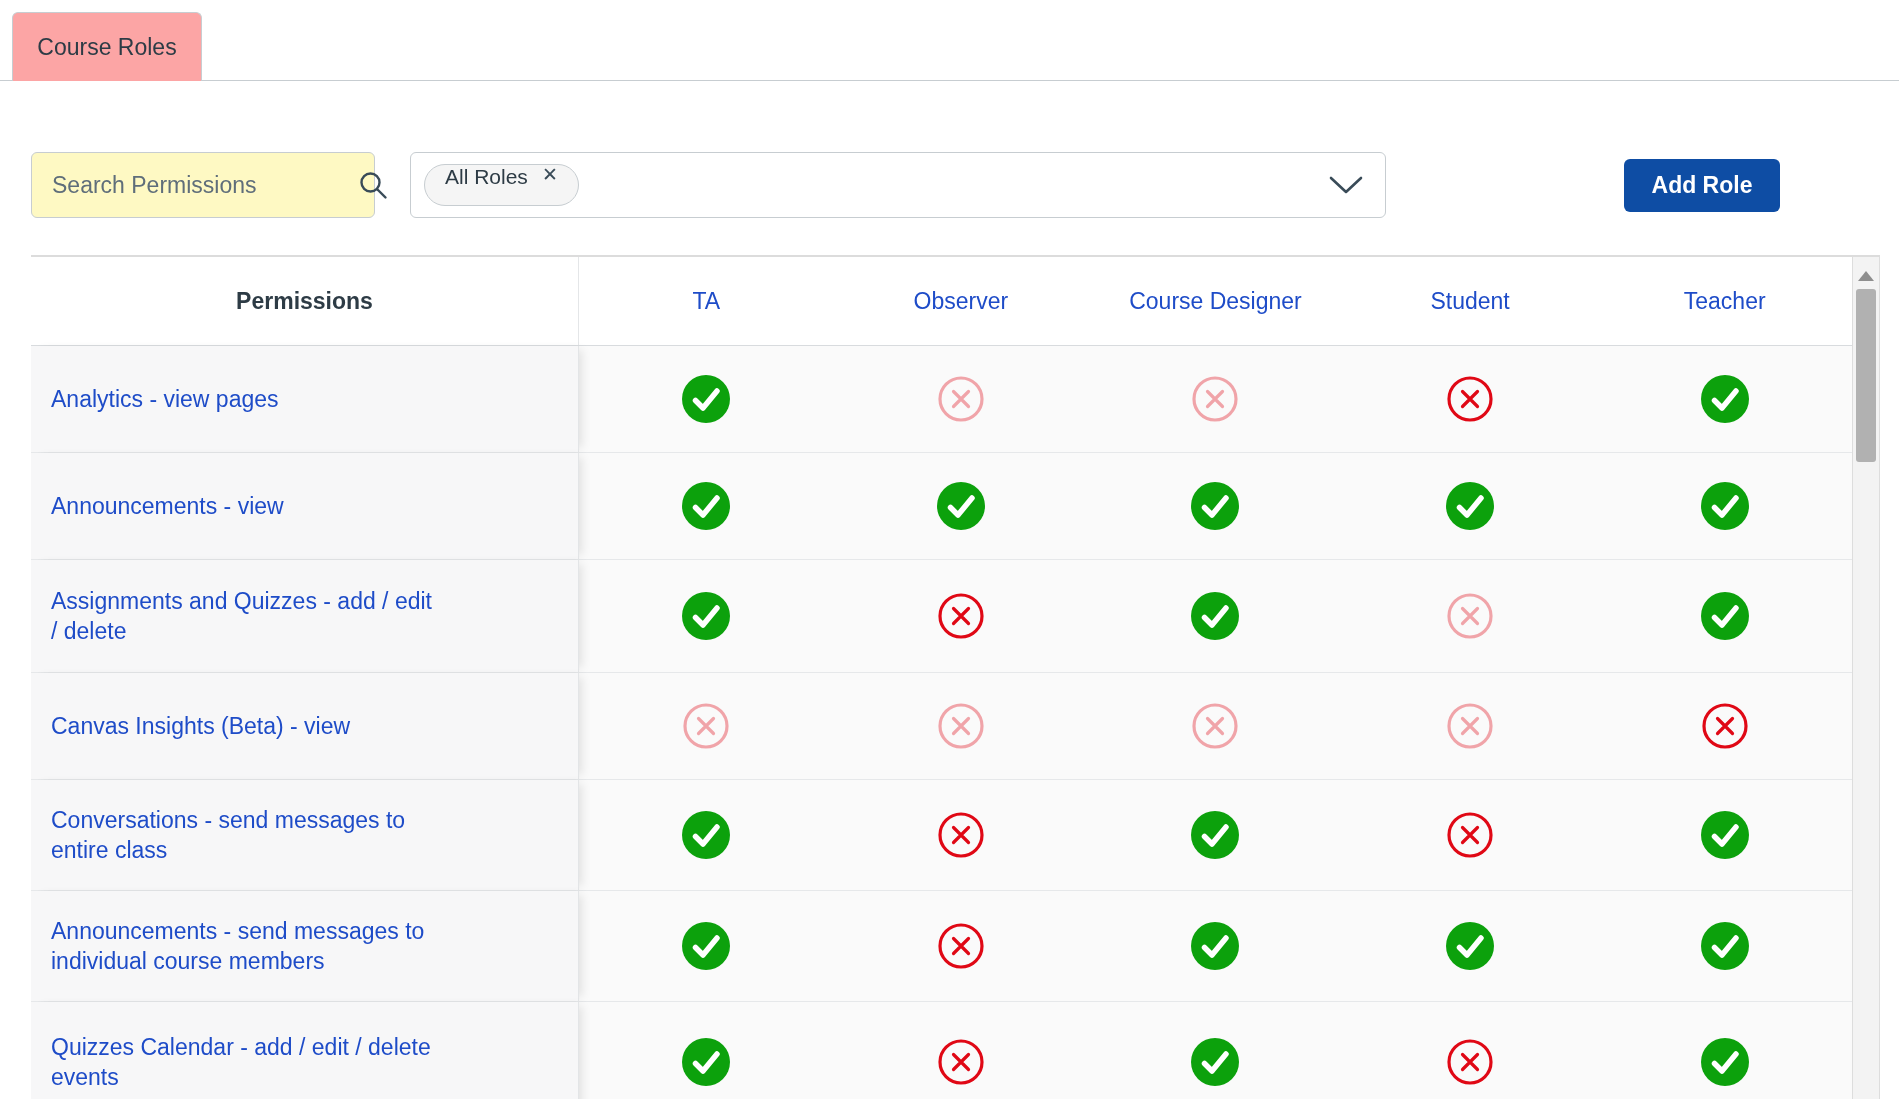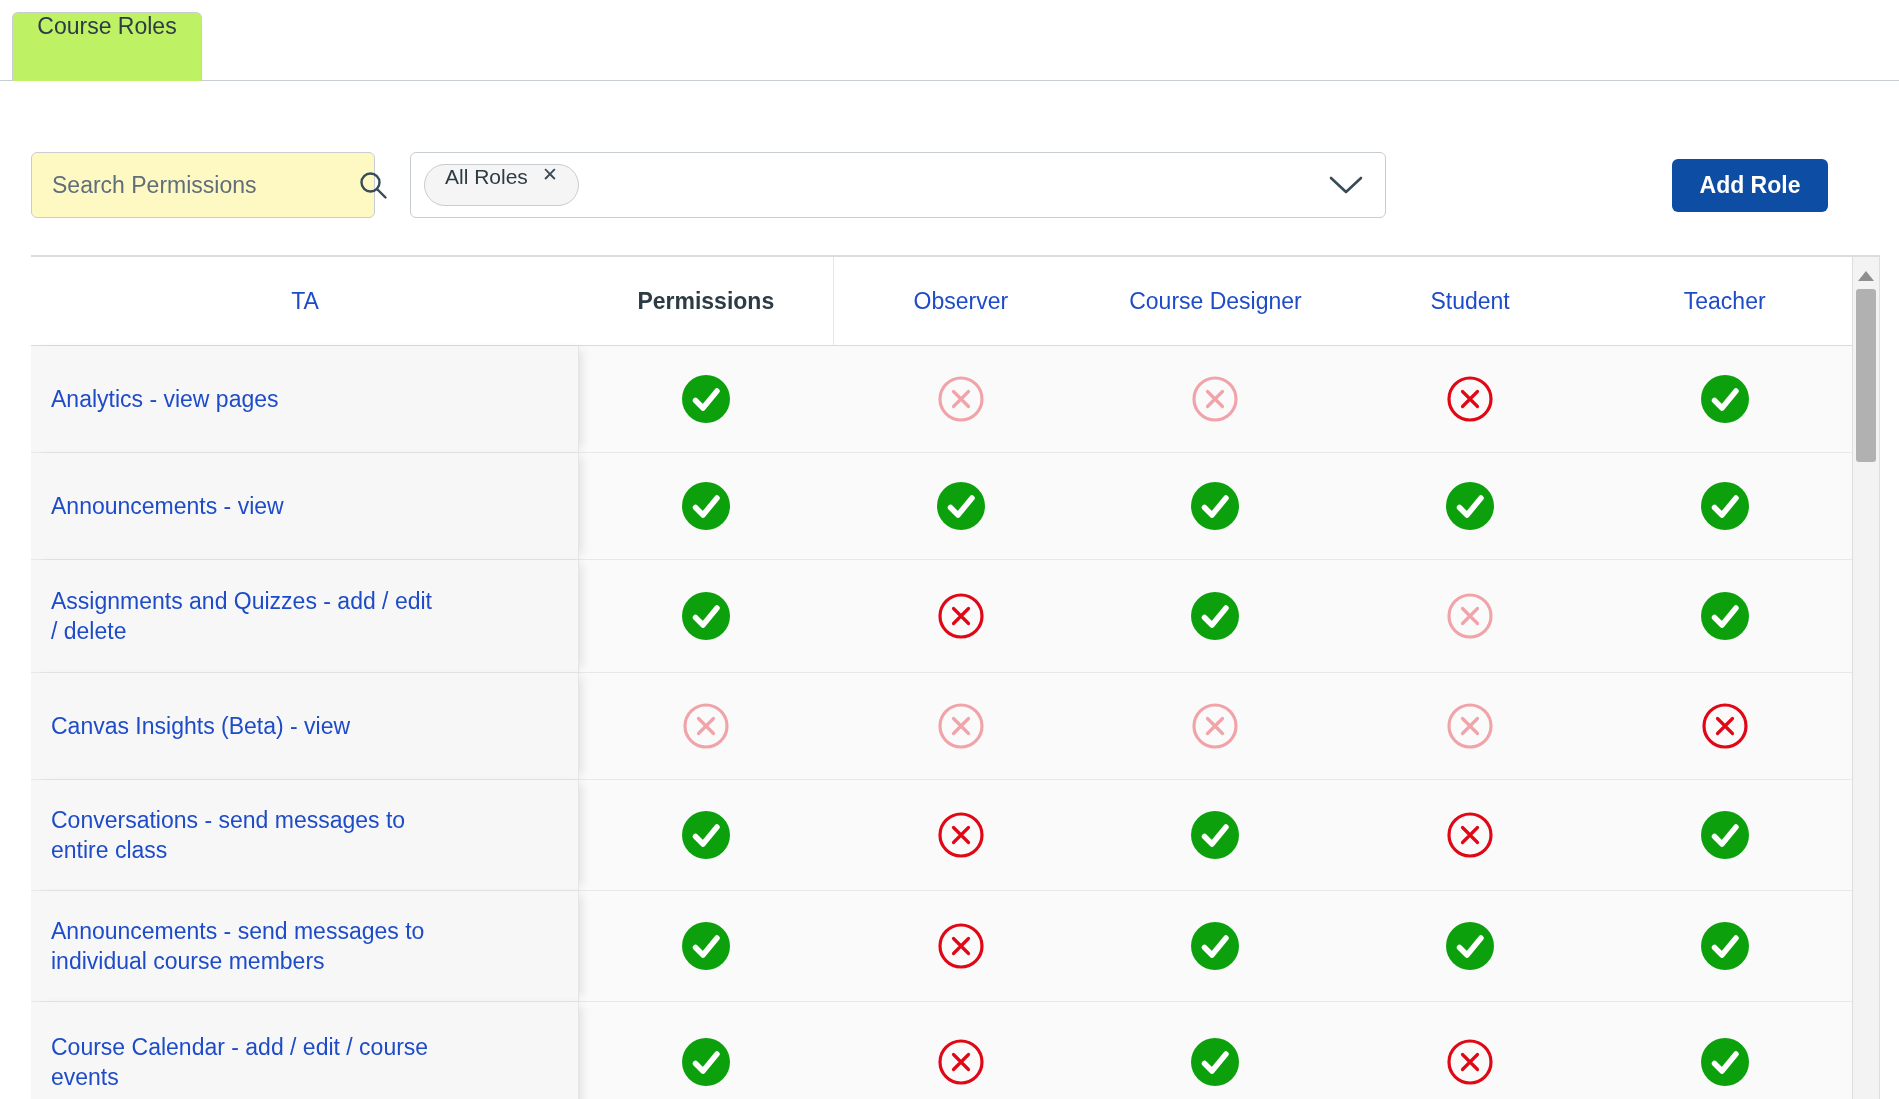--- a/index.html
+++ b/index.html
@@ -2,43 +2,43 @@
 <html style="--link-blue: #1E4CC8; --accent-button: #0E4DA4;"><head>
 <meta charset="utf-8">
 <style>
   * { margin:0; padding:0; box-sizing:border-box; }
   html,body { background:#fff; }
   body { font-family:"Liberation Sans","DejaVu Sans",sans-serif; color:#2D3B45; }
   .page { position:relative; width:1899px; height:1099px; overflow:hidden; background:#fff; }
 
   
   .tabs-line { position:absolute; left:0; top:80px; width:1899px; height:1px; background:#C7CDD1; z-index:1; }
-  .tab-active { position:absolute; left:12px; top:12px; width:190px; height:69px; background:#bef264;
+  .tab-active { position:absolute; left:12px; top:12px; width:190px; height:69px; background:#fca5a5;
     border:1px solid #C7CDD1; border-bottom:none; border-radius:6px 6px 0 0; z-index:2;
-    display:flex; align-items:flex-start; justify-content:center; font-size:23px; color:#2D3B45; cursor:default; }
+    display:flex; align-items:center; justify-content:center; font-size:23px; color:#2D3B45; cursor:default; }
   .tab-link { position:absolute; left:228px; top:12px; height:69px; display:flex; align-items:center;
     font-size:23px; color:var(--link-blue); cursor:pointer; z-index:2; }
 
   
   .search-box { position:absolute; left:31px; top:152px; width:344px; height:66px;
     border:1px solid #C7CDD1; border-radius:6px; background:#fef9c3; display:flex; align-items:center; }
   .search-box input { flex:1; border:none; outline:none; background:transparent; font-size:23px;
     padding:0 10px 0 20px; color:#2D3B45; font-family:inherit; }
   .search-box input::placeholder { color:#5F6E7A; opacity:1; }
   .search-icon { width:30px; height:30px; margin-right:18px; flex:none; }
 
   .role-filter { position:absolute; left:410px; top:152px; width:976px; height:66px;
     border:1px solid #C7CDD1; border-radius:6px; background:#fff; display:flex; align-items:center; cursor:pointer; }
   .chip { display:inline-flex; align-items:flex-start; gap:14px; margin-left:13px; height:42px;
     padding:0 20px; border:1px solid #C7CDD1; border-radius:21px; background:#F5F5F5;
     font-size:21px; color:#2D3B45; }
   .chip .chip-x { font-size:19px; font-weight:700; color:#394B58; line-height:1; }
   .chevron { position:absolute; right:22px; top:50%; transform:translateY(-50%); width:34px; height:20px; }
 
-  .add-role-btn { position:absolute; left:1672px; top:159px; width:156px; height:53px;
+  .add-role-btn { position:absolute; left:1624px; top:159px; width:156px; height:53px;
     background:var(--accent-button); color:#fff; font-size:23px; font-weight:700; font-family:inherit;
     border:none; border-radius:6px; cursor:pointer; }
 
   
   .table-top-line { position:absolute; left:31px; top:255px; width:1849px; height:2px; background:#DCDCDC; }
   .perm-table { position:absolute; left:31px; top:257px; width:1821px; height:842px; overflow:hidden; background:#fff; }
   .grid-row { display:grid; grid-template-columns:548px repeat(5,1fr); }
   .thead { height:89px; background:#fff; border-bottom:1px solid #D8DBDE; }
   .th { display:flex; align-items:center; justify-content:center; font-size:23px; }
   .perm-th { font-weight:700; color:#2D3B45; border-right:1px solid #E4E6E8; }
@@ -89,25 +89,25 @@
     <svg class="chevron" viewBox="0 0 34 20">
       <polyline points="2,3 17,17 32,3" fill="none" stroke="#394B58" stroke-width="2.6" stroke-linecap="round" stroke-linejoin="round"></polyline>
     </svg>
   </div>
 
   <button class="add-role-btn">Add Role</button>
 
   <div class="table-top-line"></div>
   <div class="perm-table">
     <div class="thead grid-row">
-      <div class="th role-th">
+      <div class="th perm-th">Permissions</div>
+
+    <div class="th role-th">
           <a>TA</a>
         </div>
-
-    <div class="th perm-th">Permissions</div>
         <div class="th role-th">
           <a>Observer</a>
         </div>
         <div class="th role-th">
           <a>Course Designer</a>
         </div>
         <div class="th role-th">
           <a>Student</a>
         </div>
         <div class="th role-th">
@@ -380,21 +380,21 @@
             <span class="state enabled">
               <svg width="48" height="48" viewBox="0 0 48 48">
   <circle cx="24" cy="24" r="24" fill="#0CA10C"></circle>
   <path d="M13.5 25.5 L21 33 L35 16" fill="none" stroke="#fff" stroke-width="5.5" stroke-linecap="round" stroke-linejoin="round"></path>
               </svg>
             </span>
           </div>
         </div>
         <div class="row grid-row" style="height: 120px;">
           <div class="label-cell">
-            <a class="perm-link">Course Calendar - add / edit / course events</a>
+            <a class="perm-link">Quizzes Calendar - add / edit / delete events</a>
           </div>
           <div class="icon-cell">
             <span class="state enabled">
               <svg width="48" height="48" viewBox="0 0 48 48">
   <circle cx="24" cy="24" r="24" fill="#0CA10C"></circle>
   <path d="M13.5 25.5 L21 33 L35 16" fill="none" stroke="#fff" stroke-width="5.5" stroke-linecap="round" stroke-linejoin="round"></path>
               </svg>
             </span>
           </div>
           <div class="icon-cell">

